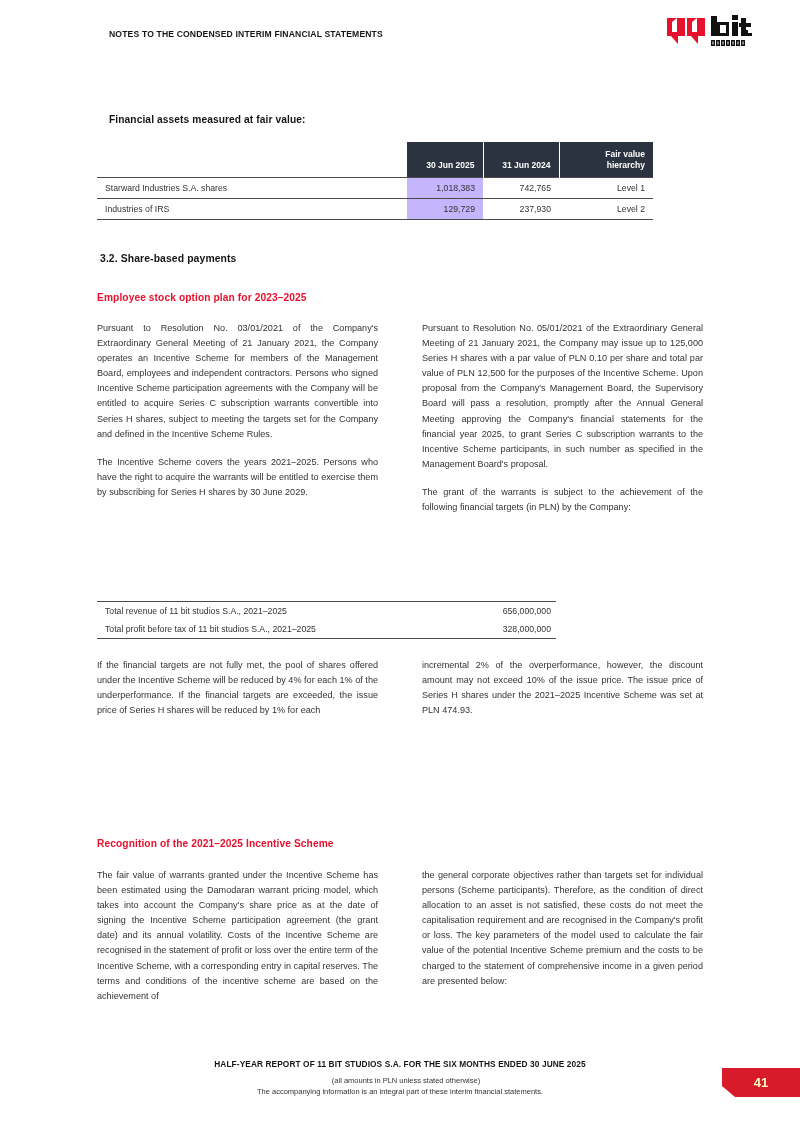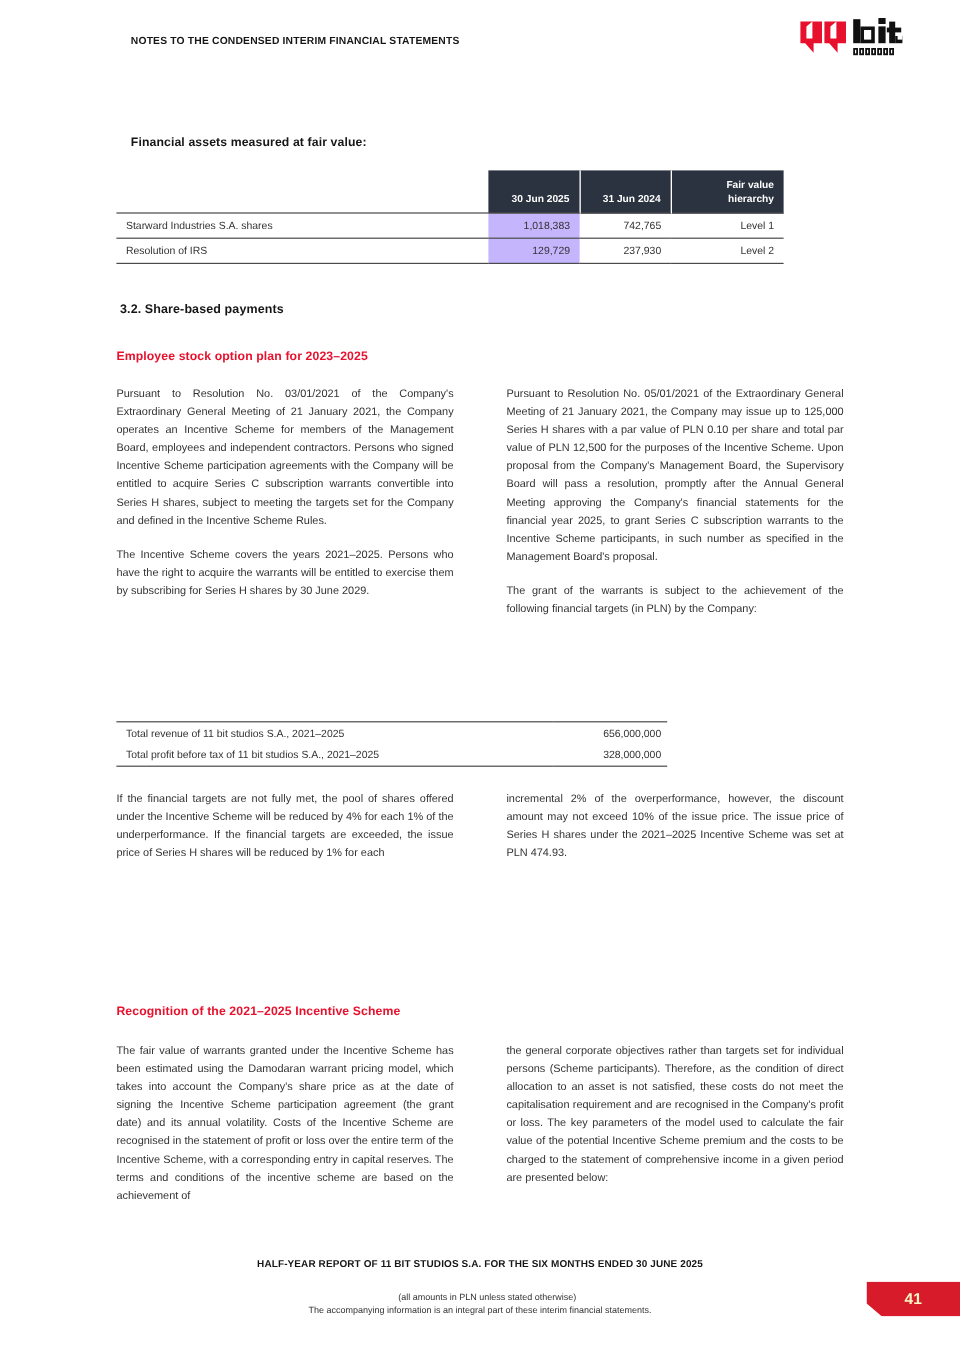--- a/index.html
+++ b/index.html
@@ -176,21 +176,21 @@
     font-weight: bold;
     color: #161616;
     letter-spacing: .1px;
     line-height: 11.5px;
     margin: 0 auto;
     width: 420px;
   }
   .footer-line2 {
     font-size: 7.5px;
     color: #333333;
-    margin-top: 16px;
+    margin-top: 5px;
     line-height: 11px;
     padding-left: 12px;
   }
   .footer-line3 {
     font-size: 7.5px;
     color: #333333;
     line-height: 11px;
   }
   .page-number {
     position: absolute;
@@ -276,21 +276,21 @@
       </tr>
     </thead>
     <tbody>
       <tr>
         <td class="name">Starward Industries S.A. shares</td>
         <td class="shaded">1,018,383</td>
         <td>742,765</td>
         <td>Level 1</td>
       </tr>
       <tr>
-        <td class="name">Resolution of IRS</td>
+        <td class="name">Industries of IRS</td>
         <td class="shaded">129,729</td>
         <td>237,930</td>
         <td>Level 2</td>
       </tr>
     </tbody>
   </table>
 
   <div class="section-heading" style="left:100px; top:253px;">3.2.  Share-based payments</div>
 
   <div class="red-heading" style="left:97px; top:292px;">Employee stock option plan for 2023–2025</div>

